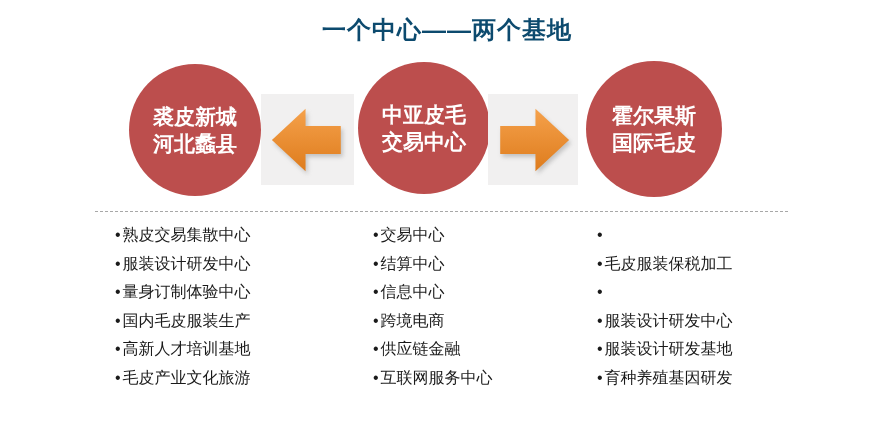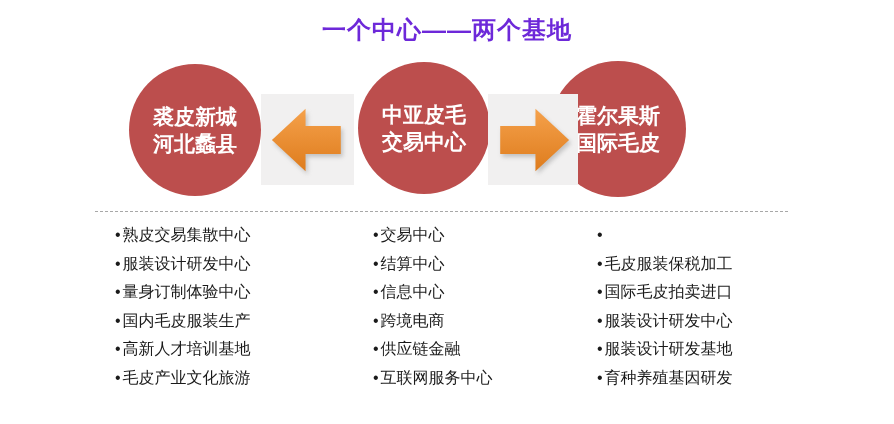--- a/index.html
+++ b/index.html
@@ -13,36 +13,36 @@
   }
   .title {
     position: absolute;
     top: 14px;
     left: 0;
     width: 894px;
     margin: 0;
     text-align: center;
     font-size: 24px;
     font-weight: bold;
-    color: #6d28d9;
+    color: #0c4a6e;
     letter-spacing: 1px;
     font-family: "Liberation Sans", sans-serif;
   }
   .circle {
     position: absolute;
     border-radius: 50%;
     background: #BC4E4D;
     display: flex;
     align-items: center;
     justify-content: center;
     text-align: center;
   }
   .c1 { left: 129px; top: 64px;  width: 132px; height: 132px; }
   .c2 { left: 358px; top: 62px;  width: 132px; height: 132px; }
-  .c3 { left: 550px; top: 61px;  width: 136px; height: 136px; }
+  .c3 { left: 586px; top: 61px;  width: 136px; height: 136px; }
   .circle-label {
     color: #ffffff;
     font-family: "DejaVu Serif", serif;
     font-weight: bold;
     font-size: 21px;
     line-height: 1.3;
   }
   .circle-label span { display: block; }
   .tile {
     position: absolute;
@@ -189,21 +189,20 @@
   <div class="col col3">
     <div class="li">
         <span class="bullet">•</span>
       </div>
     <div class="li">
         <span class="bullet">•</span>
         <span class="li-text">毛皮服装保税加工</span>
       </div>
     <div class="li">
         <span class="bullet">•</span>
-        <span class="li-text">国际毛皮拍卖进口</span>
       </div>
     <div class="li">
         <span class="bullet">•</span>
         <span class="li-text">服装设计研发中心</span>
       </div>
     <div class="li">
         <span class="bullet">•</span>
         <span class="li-text">服装设计研发基地</span>
       </div>
     <div class="li">

